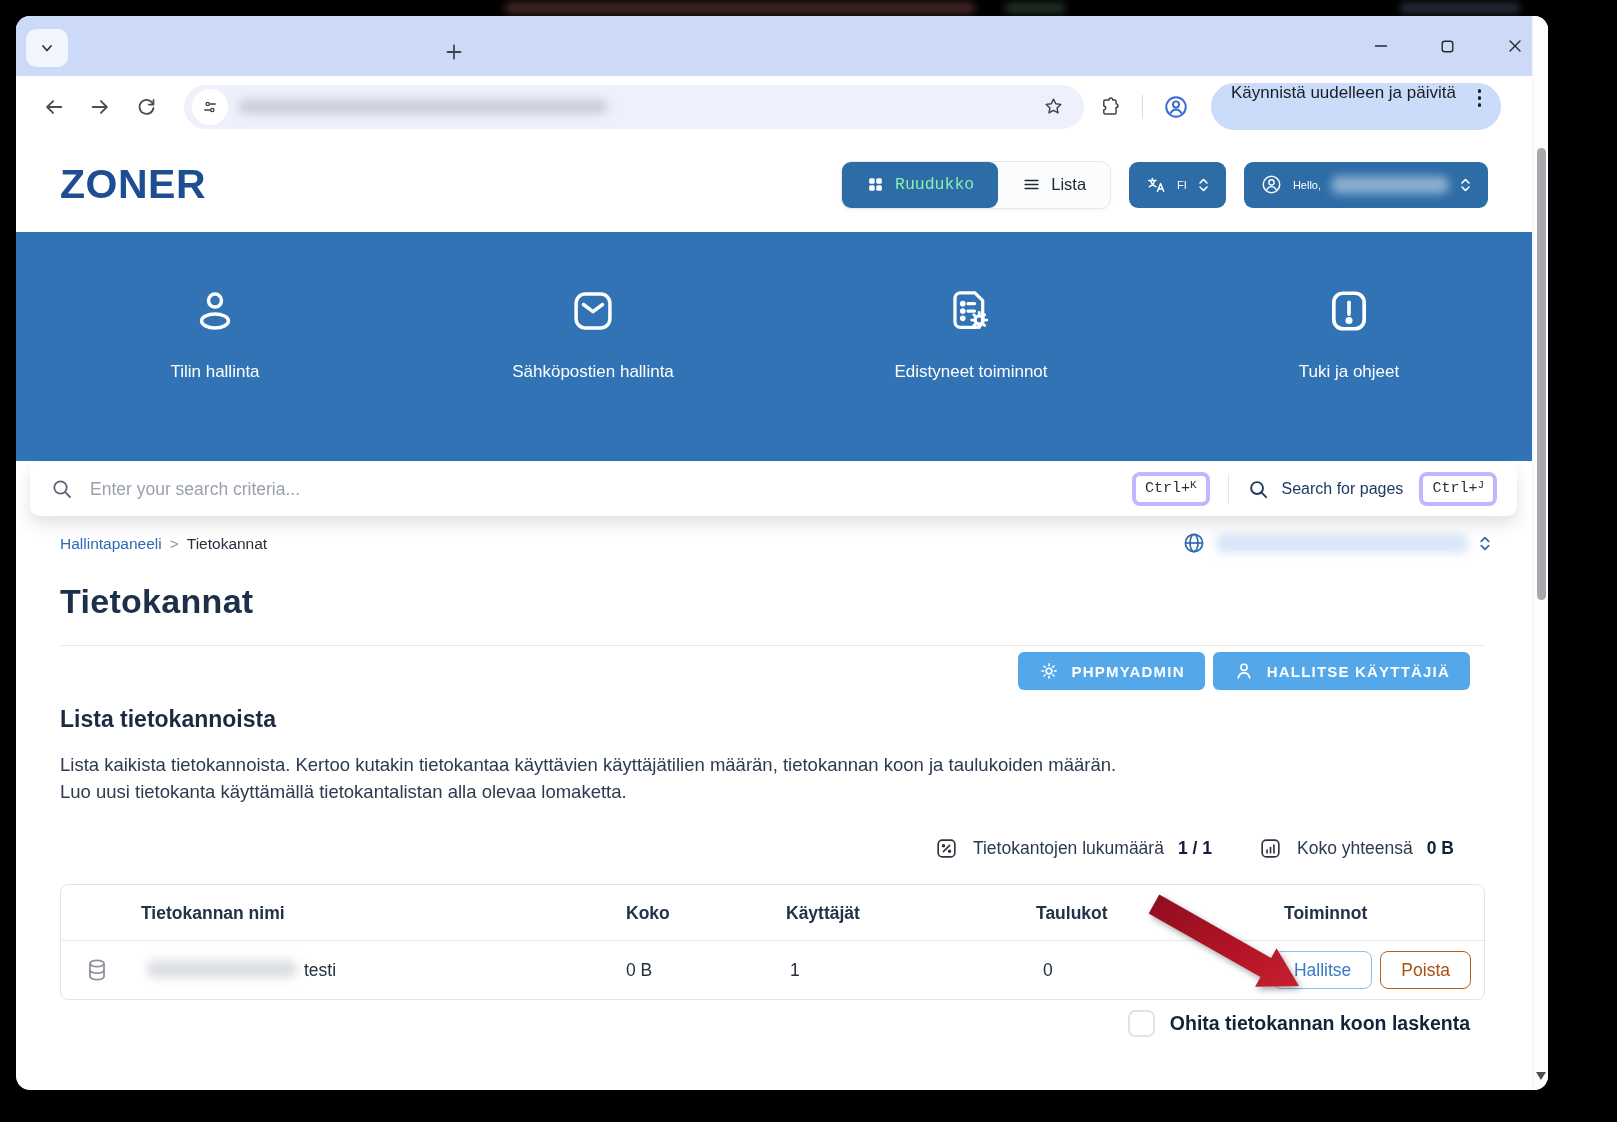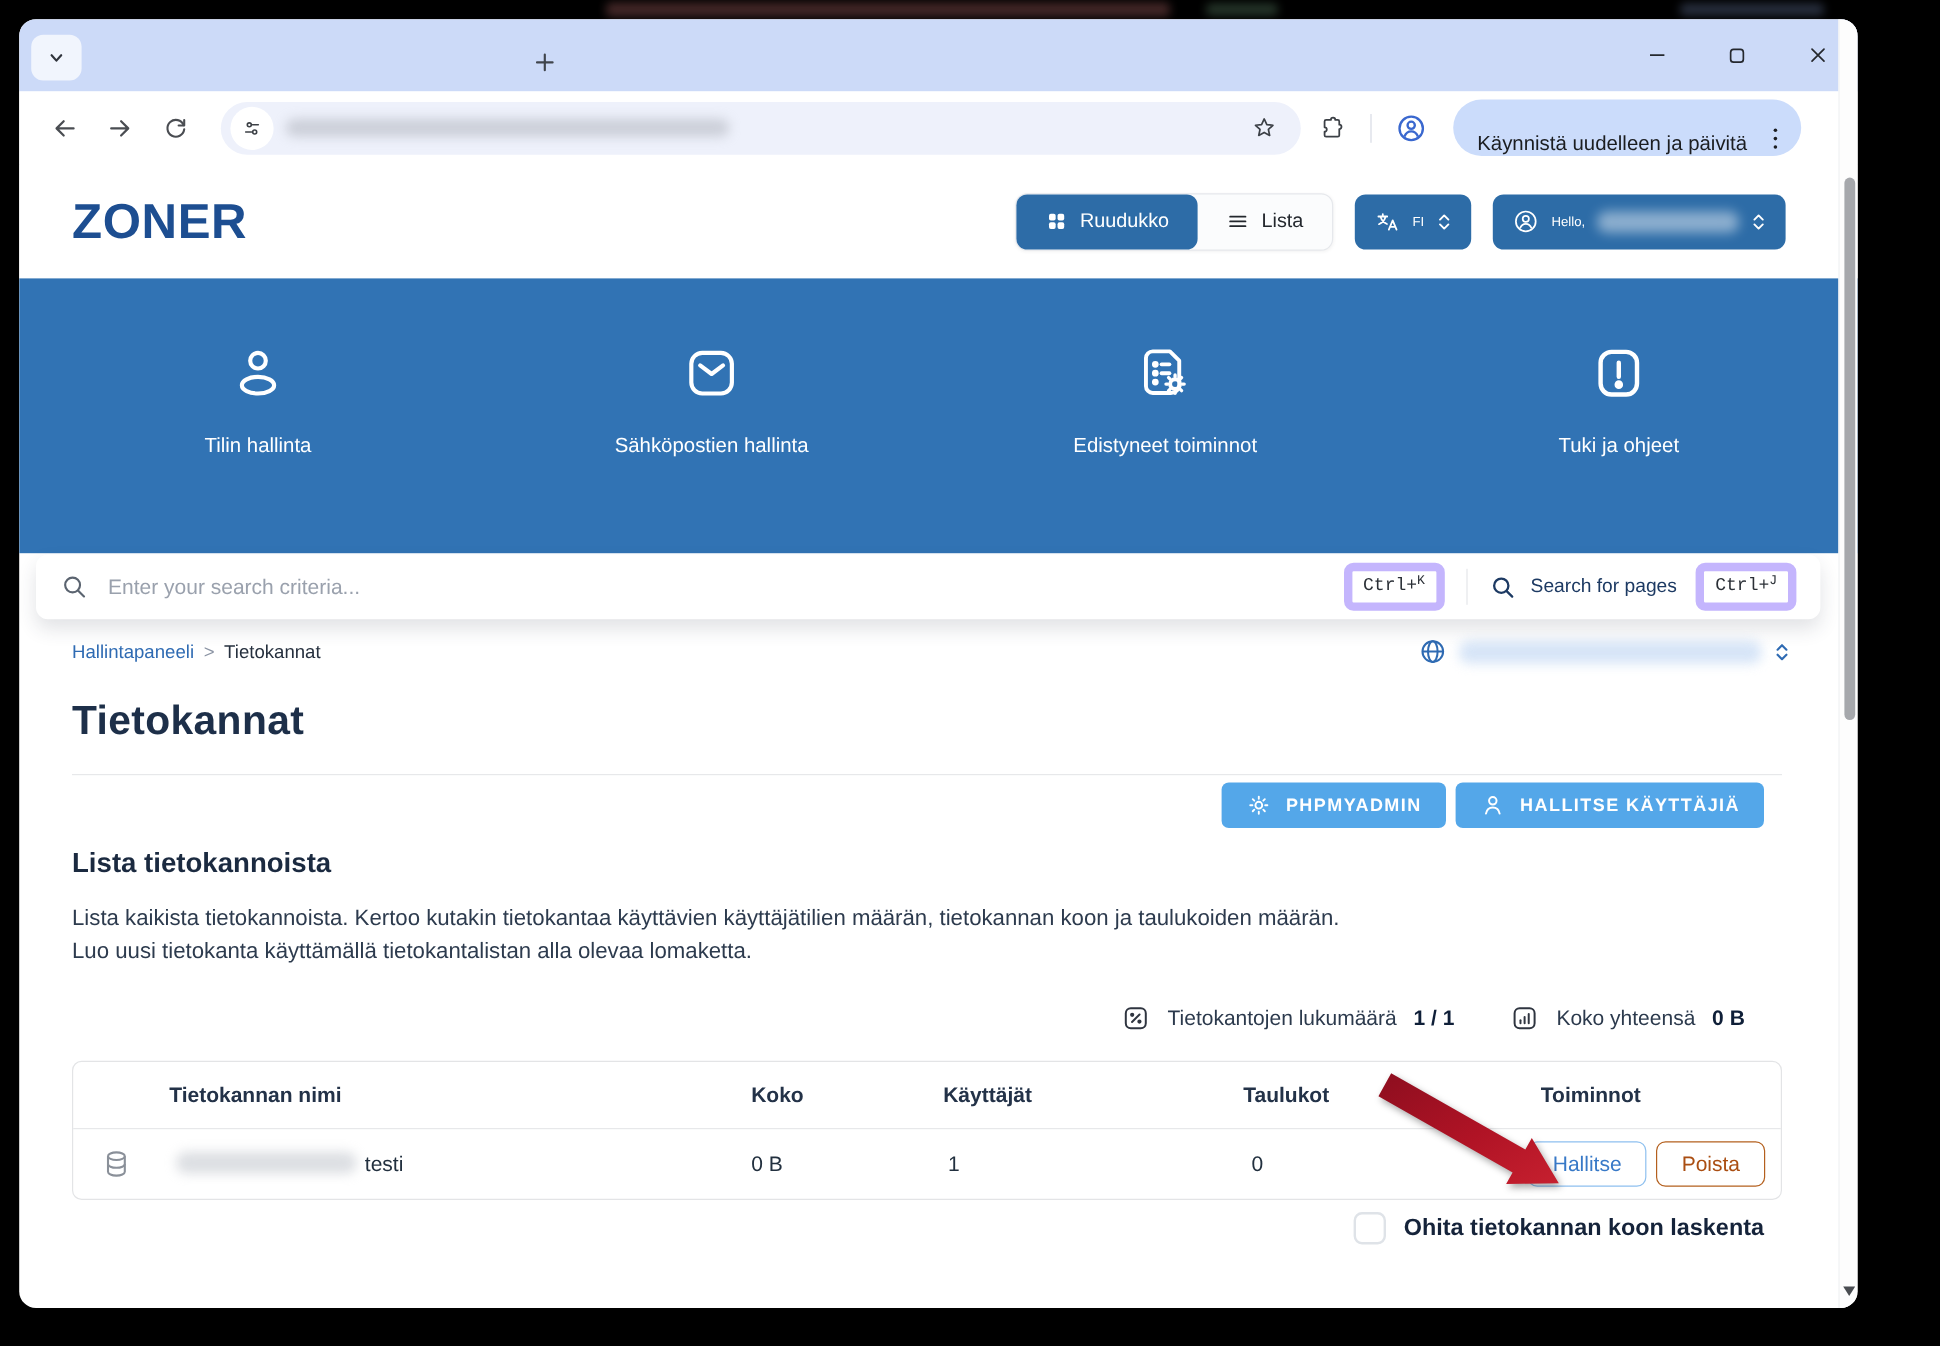--- a/index.html
+++ b/index.html
@@ -39,45 +39,45 @@
 
   
   .toolbar{height:61px;background:#fff;display:flex;align-items:center;padding:0 14px 0 18px;gap:6px;}
   .nav-btn{width:40px;height:40px;border-radius:50%;display:flex;align-items:center;justify-content:center;flex:0 0 auto;}
   .addressbar{height:44px;width:900px;margin-left:12px;background:#eef1fb;border-radius:22px;display:flex;align-items:center;padding:0 12px 0 8px;gap:10px;flex:0 0 auto;}
   .addr-tune{width:36px;height:36px;border-radius:50%;background:#fff;display:flex;align-items:center;justify-content:center;}
   .url-blob{width:370px;height:15px;background:#a9adb6;opacity:.5;}
   .addr-spacer{flex:1;}
   .icon-btn{width:38px;height:38px;border-radius:50%;display:flex;align-items:center;justify-content:center;flex:0 0 auto;}
   .toolbar-sep{width:1px;height:24px;background:#d7dbe4;margin:0 8px;flex:0 0 auto;}
-  .restart-pill{margin-left:10px;height:47px;background:#cbdcfb;border-radius:24px;display:flex;align-items:flex-end;padding:0 10px 0 20px;gap:12px;flex:0 0 auto;}
+  .restart-pill{margin-left:10px;height:47px;background:#cbdcfb;border-radius:24px;display:flex;align-items:flex-start;padding:0 10px 0 20px;gap:12px;flex:0 0 auto;}
   .restart-label{font-size:17px;color:#1b1d20;white-space:nowrap;}
   .kebab{display:flex;flex-direction:column;gap:3.5px;padding:6px 10px;}
   .kebab i{width:3.5px;height:3.5px;border-radius:50%;background:#1b1d20;display:block;}
 
   
   .site-header{height:95px;background:#fff;display:flex;align-items:center;padding:0 60px 0 44px;}
   .logo{font-size:41px;font-weight:bold;color:var(--brand);letter-spacing:.5px;}
   .header-right{margin-left:auto;display:flex;align-items:center;gap:18px;}
   .view-toggle{display:flex;border:1px solid #e6e8ec;border-radius:10px;background:#fbfcfd;box-shadow:0 1px 3px rgba(0,0,0,.05);}
   .seg{height:46px;display:flex;align-items:center;justify-content:center;gap:10px;font-size:16.5px;padding:0 24px;border-radius:9px;}
-  .seg.active{background:var(--btn-blue);color:#ffffff;}
+  .seg.active{background:var(--btn-blue);color:#86efac;font-family:Liberation Mono, monospace;}
   .seg.inactive{color:#23272d;}
   .hdr-btn{height:46px;background:var(--btn-blue);color:#fff;border-radius:9px;display:flex;align-items:center;gap:10px;padding:0 16px;font-size:11px;}
 
   
   .band{height:229px;background:var(--band-blue);display:flex;padding:0 10px;}
   .band-item{flex:1;display:flex;flex-direction:column;align-items:center;padding-top:53px;}
   .band-label{margin-top:21px;color:#fff;font-size:17px;line-height:1.6;text-align:center;max-width:210px;}
 
   
   .search-card{position:absolute;left:14px;top:446px;width:1487px;height:54px;background:#fff;border-radius:10px;box-shadow:0 8px 16px rgba(40,50,70,.14);display:flex;align-items:center;padding:0 20px;z-index:5;}
   .search-input{border:0;outline:none;flex:1;font-size:17.5px;color:#55606e;margin-left:16px;font-family:"Liberation Sans",sans-serif;background:transparent;}
   .search-input::placeholder{color:#9aa1ad;}
-  .keycap{border:7px solid #c4b5fd;border-radius:8px;padding:5px 9px 6px 9px;font-family:"Liberation Mono",monospace;font-size:15px;color:#2a2f36;display:flex;align-items:flex-start;line-height:1;flex:0 0 auto;}
+  .keycap{border:4px solid #c4b5fd;border-radius:8px;padding:5px 9px 6px 9px;font-family:"Liberation Mono",monospace;font-size:15px;color:#2a2f36;display:flex;align-items:flex-start;line-height:1;flex:0 0 auto;}
   .keycap .key-letter{font-size:11px;margin-top:-1px;}
   .search-divider{width:1px;height:30px;background:#e5e7ea;margin:0 18px;flex:0 0 auto;}
   .pages-label{font-size:16px;color:#1d3a63;margin:0 16px 0 12px;white-space:nowrap;}
 
   
   .main{position:absolute;left:0;top:0;width:1516px;height:1074px;}
   .breadcrumb{position:absolute;left:44px;top:519px;display:flex;align-items:center;gap:8px;font-size:15.5px;}
   .crumb-link{color:var(--link);}
   .crumb-sep{color:#8a93a3;}
   .crumb-current{color:#26303e;}

